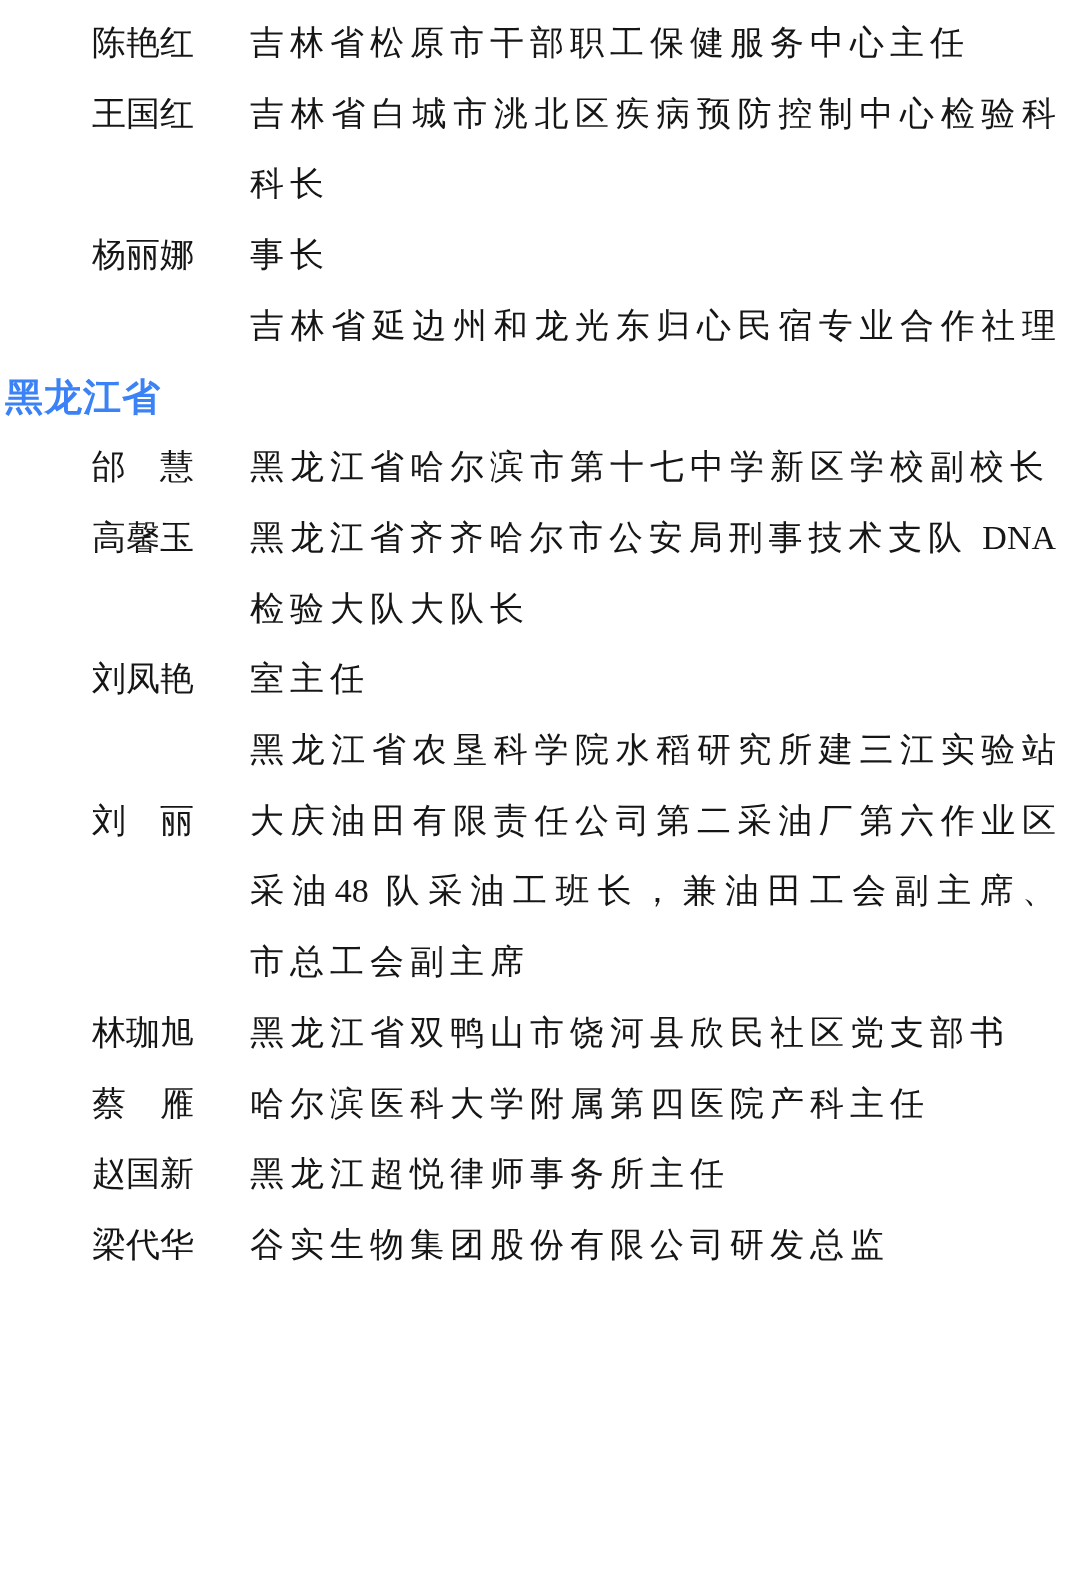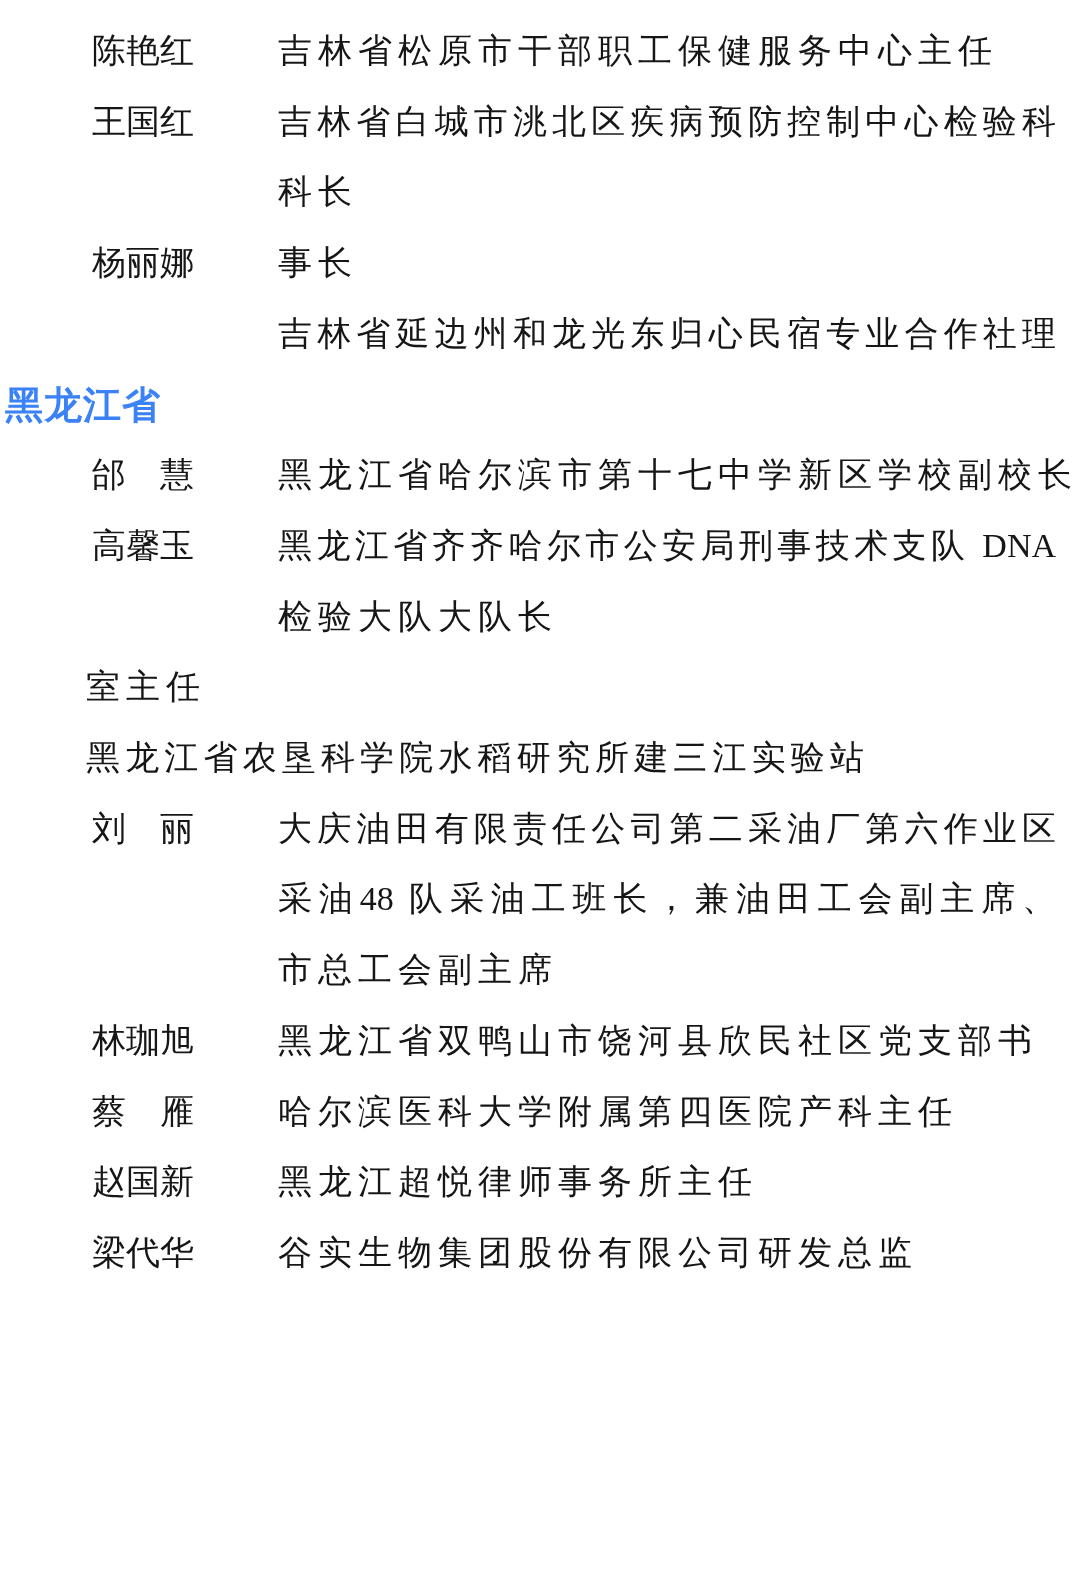--- a/index.html
+++ b/index.html
@@ -2,21 +2,21 @@
 <html lang="zh"><head>
 <meta charset="utf-8">
 <style>
   html,body{margin:0;padding:0;background:#ffffff;}
   .page{
     position:relative;
     width:1080px;
     height:1570px;
     background:#ffffff;
     box-sizing:border-box;
-    padding-top:16px;
+    padding-top:8px;
     overflow:hidden;
     font-family:"Liberation Serif","DejaVu Serif",serif;
     color:#161616;
   }
   .section{margin:0;}
   .section-header{
     margin:0 0 0 5px;
     font-family:"Liberation Sans","DejaVu Sans",sans-serif;
     font-weight:700;
     font-size:38px;
@@ -39,21 +39,20 @@
   .desc{
     flex:0 0 auto;
     margin-left:58px;
     width:806px;
     font-size:34px;
   }
   .desc .line{
     line-height:70.7px;
     letter-spacing:6px;
     white-space:nowrap;
-    margin-left:28px;
   }
   .desc .line.full{
     letter-spacing:0;
     white-space:normal;
     text-align:justify;
     text-align-last:justify;
     text-justify:inter-ideograph;
   }
 </style>
 </head>
@@ -102,20 +101,21 @@
 
   <div class="entry">
     <div class="name">高馨玉</div>
     <div class="desc">
               <div class="line full">黑龙江省齐齐哈尔市公安局刑事技术支队 DNA</div>
               <div class="line">检验大队大队长</div>
             </div>
   </div>
 
   <div class="entry">
+    <div class="name">刘凤艳</div>
     <div class="desc">
               <div class="line">室主任</div>
               <div class="line full">黑龙江省农垦科学院水稻研究所建三江实验站</div>
             </div>
   </div>
 
   <div class="entry">
     <div class="name">刘　丽</div>
     <div class="desc">
               <div class="line full">大庆油田有限责任公司第二采油厂第六作业区</div>

